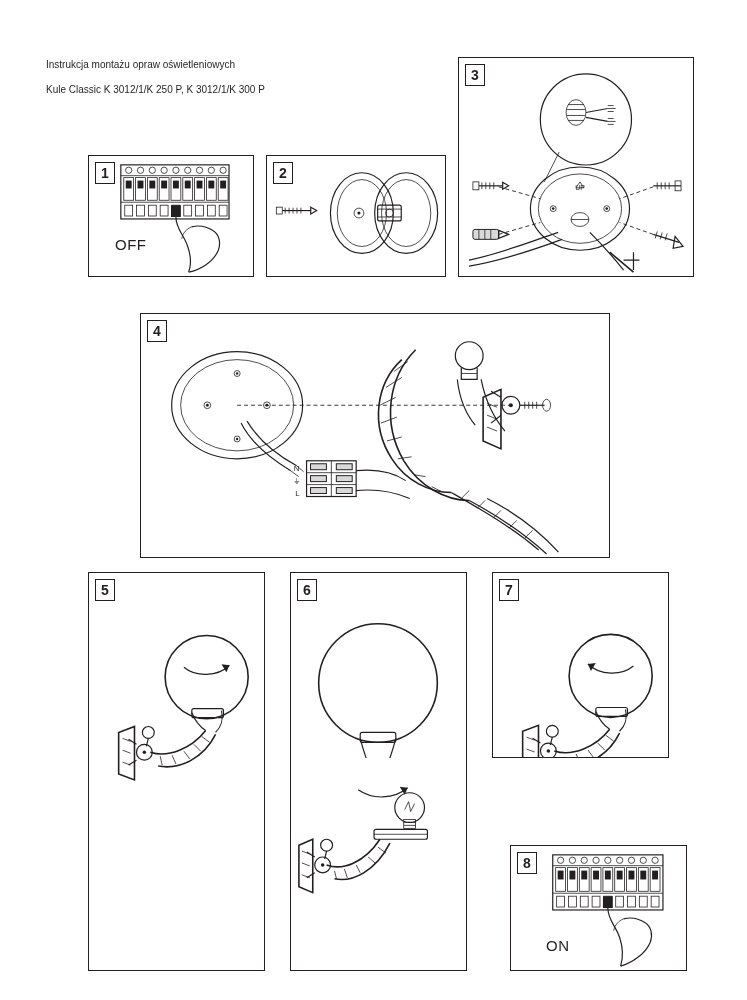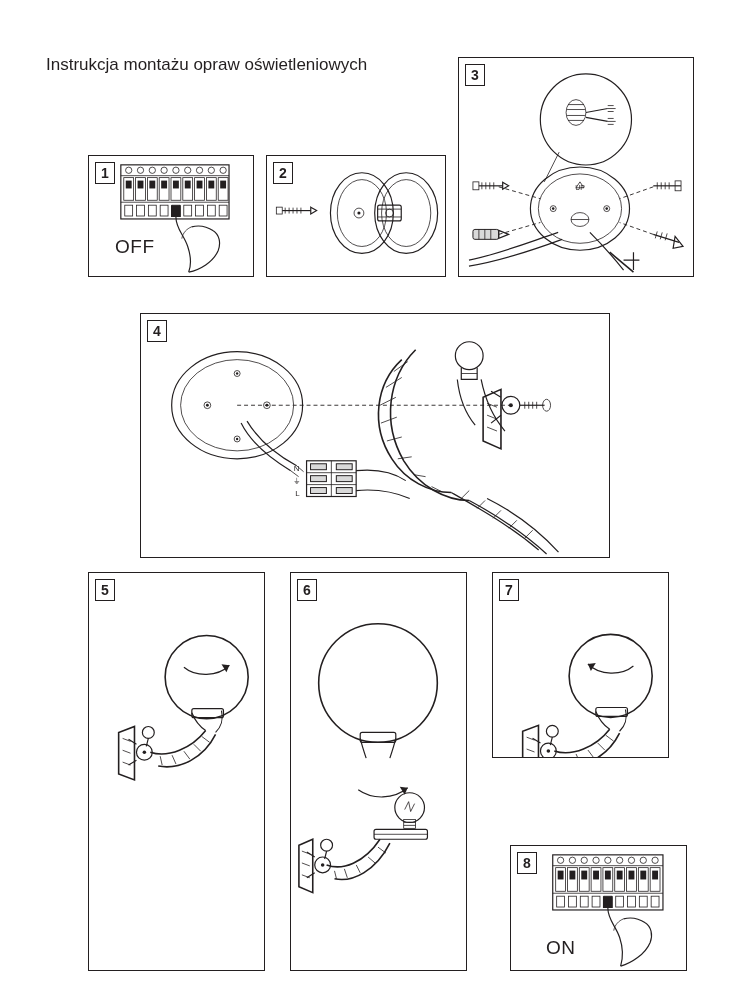--- a/index.html
+++ b/index.html
@@ -15,21 +15,21 @@
     color: #1a1a1a;
     overflow: hidden;
   }
   .title-block {
     position: absolute;
     left: 46px;
     top: 52px;
     width: 400px;
   }
   .title-line {
-    font-size: 17px;
+    font-size: 10px;
     line-height: 25px;
     color: #231f20;
     white-space: nowrap;
   }
   .panel {
     position: absolute;
     border: 1.6px solid #231f20;
     box-sizing: border-box;
     background: #fff;
   }
@@ -49,38 +49,39 @@
     color: #231f20;
   }
   .svg-layer {
     position: absolute;
     left: 0; top: 0;
     width: 100%;
     height: 100%;
   }
   .onoff-label {
     position: absolute;
-    font-size: 19px;
+    font-size: 15px;
     color: #231f20;
     letter-spacing: 0.5px;
   }
   
   svg .st { fill: none; stroke: #231f20; stroke-width: 1.2; }
   svg .stx { fill: none; stroke: #231f20; stroke-width: 1.6; }
   svg .thin { fill: none; stroke: #231f20; stroke-width: 0.8; }
   svg .dash { fill: none; stroke: #231f20; stroke-width: 0.9; stroke-dasharray: 4 3; }
   svg .fillblk { fill: #231f20; stroke: none; }
   svg .fillgry { fill: #d9d9d9; stroke: #231f20; stroke-width: 1; }
   svg text { font-family: "Liberation Sans", sans-serif; fill: #231f20; }
 </style>
 </head>
 <body>
 
 <div class="title-block">
   <div class="title-line">Instrukcja montażu opraw oświetleniowych</div>
+  <div class="title-line">Kule Classic K 3012/1/K 250 P, K 3012/1/K 300 P</div>
 </div>
 
 <div class="panel" id="p1" style="left:88px; top:155px; width:166px; height:122px;">
   <div class="step-badge">1</div>
   <svg class="svg-layer" viewBox="0 0 166 122">
 
     <rect class="st" x="32" y="9" width="110" height="55"></rect>
     <line class="thin" x1="32" y1="20" x2="142" y2="20"></line>
     <line class="thin" x1="32" y1="47" x2="142" y2="47"></line>
 

